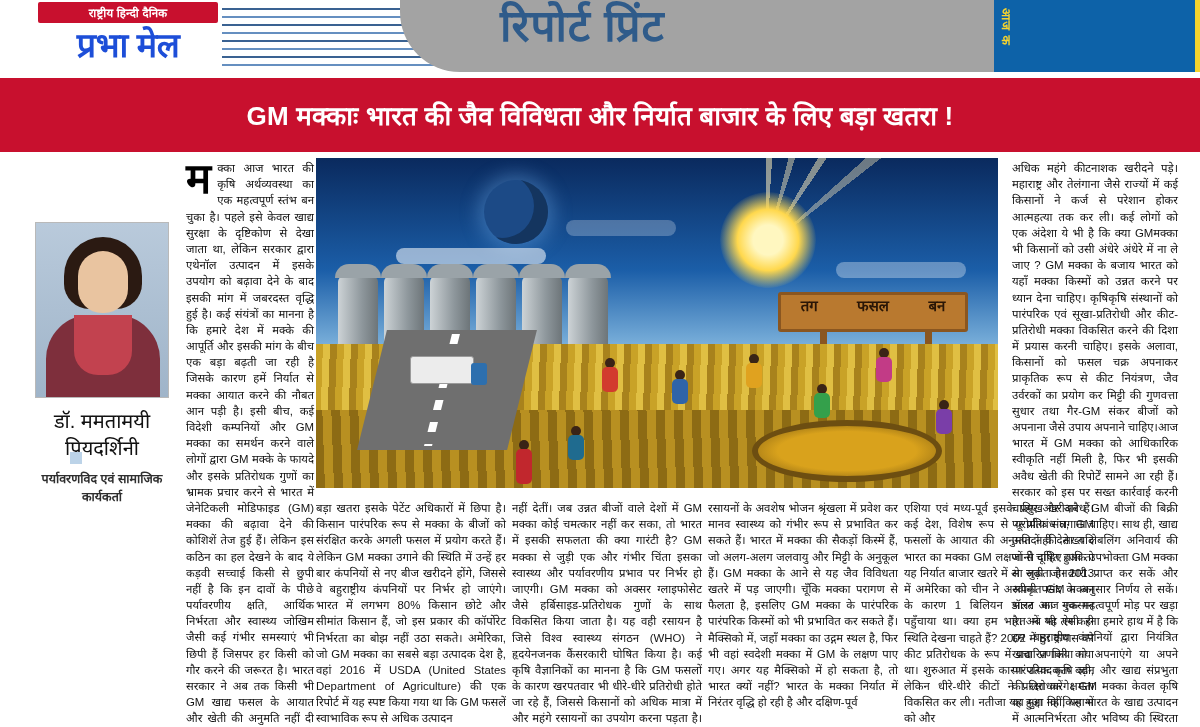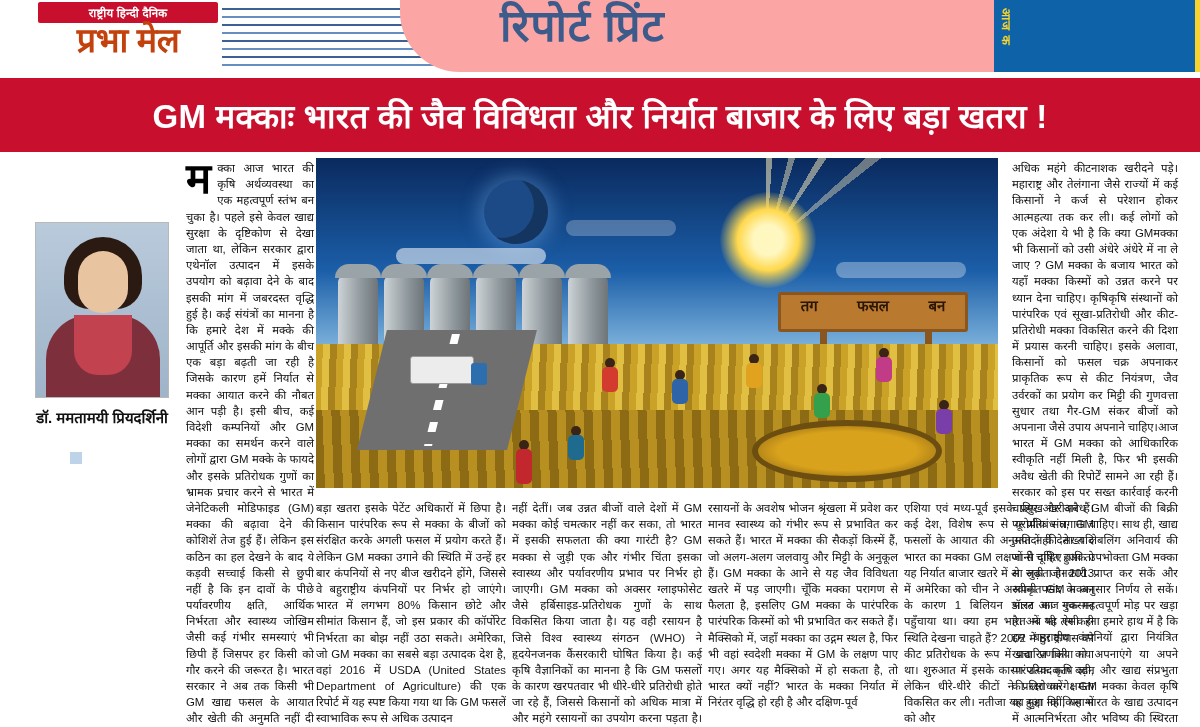--- a/index.html
+++ b/index.html
@@ -15,32 +15,32 @@
   .masthead { position: absolute; left: 0; top: 0; width: 1200px; height: 78px; background: #fff; }
 
   .mast-left { position: absolute; left: 38px; top: 2px; width: 180px; }
   .mast-tagline {
     background: #c8102e; color: #ffffff;
     font-size: 11.5px; font-weight: bold; text-align: center;
     padding: 3px 4px 3px; letter-spacing: .2px;
     border-radius: 2px;
   }
   .mast-title {
-    color: #c2410c; font-size: 34px; font-weight: bold;
-    text-align: center; line-height: 1.05; 
+    color: #1d4ed8; font-size: 34px; font-weight: bold;
+    text-align: center; line-height: 1.05; margin-top: 5px;
     letter-spacing: -0.5px;
   }
 
   .mast-rules { position: absolute; left: 222px; top: 8px; width: 330px; height: 62px; }
   .mast-rules i { display: block; height: 2px; background: #17467f; margin-bottom: 6px; opacity: .85; }
   .mast-rules i:nth-child(even) { background: #4a7bb5; }
 
   .mast-banner {
     position: absolute; left: 400px; top: 0; width: 800px; height: 72px;
-    background: #fca5a5;
+    background: #a3a3a3;
     border-bottom-left-radius: 60px;
   }
   .mast-banner-inner {
     position: absolute; left: 0; top: 0; width: 800px; height: 72px;
     overflow: hidden; border-bottom-left-radius: 60px;
   }
   .banner-hindi {
     position: absolute; left: 100px; top: -6px;
     color: #1b4f86; font-size: 44px; font-weight: bold;
     opacity: .85; letter-spacing: 1px;
@@ -64,21 +64,21 @@
   }
 
   
   .headline-bar {
     position: absolute; left: 0; top: 78px; width: 1200px; height: 74px;
     background: #c8102e;
   }
   .headline-text {
     position: absolute; left: 0; top: 0; width: 1200px; height: 74px;
     display: flex; align-items: center; justify-content: center;
-    color: #ffffff; font-size: 33px; font-weight: bold; letter-spacing: .2px;
+    color: #ffffff; font-size: 26px; font-weight: bold; letter-spacing: .2px;
     white-space: nowrap;
   }
 
   
   .content { position: absolute; left: 0; top: 152px; width: 1200px; height: 575px; background: #fff; }
 
   
   .author-col { position: absolute; left: 22px; top: 70px; width: 160px; text-align: center; }
   .author-photo {
     width: 134px; height: 176px; margin: 0 auto;
@@ -98,21 +98,21 @@
   }
   .ph-body {
     position: absolute; left: 10px; top: 92px; width: 114px; height: 86px;
     background: #7e2f3c; border-radius: 44px 44px 0 0;
   }
   .ph-scarf {
     position: absolute; left: 38px; top: 92px; width: 58px; height: 60px;
     background: #c2424f; border-radius: 0 0 24px 24px;
   }
   .author-name {
-    margin-top: 10px; font-size: 15px; font-weight: bold; color: #111; line-height: 1.35;
+    margin-top: 10px; font-size: 20px; font-weight: normal; color: #111; line-height: 1.35;
   }
   .author-role {
     margin-top: 8px; font-size: 12.5px; font-weight: bold; color: #2f2f2f; line-height: 1.45;
   }
   .author-mark {
     position: absolute; left: 70px; top: 300px; width: 12px; height: 12px; background: #bcd3e8;
   }
 
   
   .col { position: absolute; font-size: 11.4px; line-height: 1.42; color: #121212; text-align: justify; }
@@ -273,20 +273,21 @@
   <div class="content">
 
     <div class="author-col">
       <div class="author-photo">
         <div class="ph-hair"></div>
         <div class="ph-face"></div>
         <div class="ph-body"></div>
         <div class="ph-scarf"></div>
       </div>
       <div class="author-name">डॉ. ममतामयी प्रियदर्शिनी</div>
+      <div class="author-role">पर्यावरणविद एवं सामाजिक कार्यकर्ता</div>
     </div>
     <div class="author-mark"></div>
 
     <div class="photo">
       <div class="moon"></div>
       <div class="cloud c1"></div>
       <div class="cloud c3"></div>
       <div class="cloud c2"></div>
       <div class="sun-rays"></div>
       <div class="sky-sun"></div>

